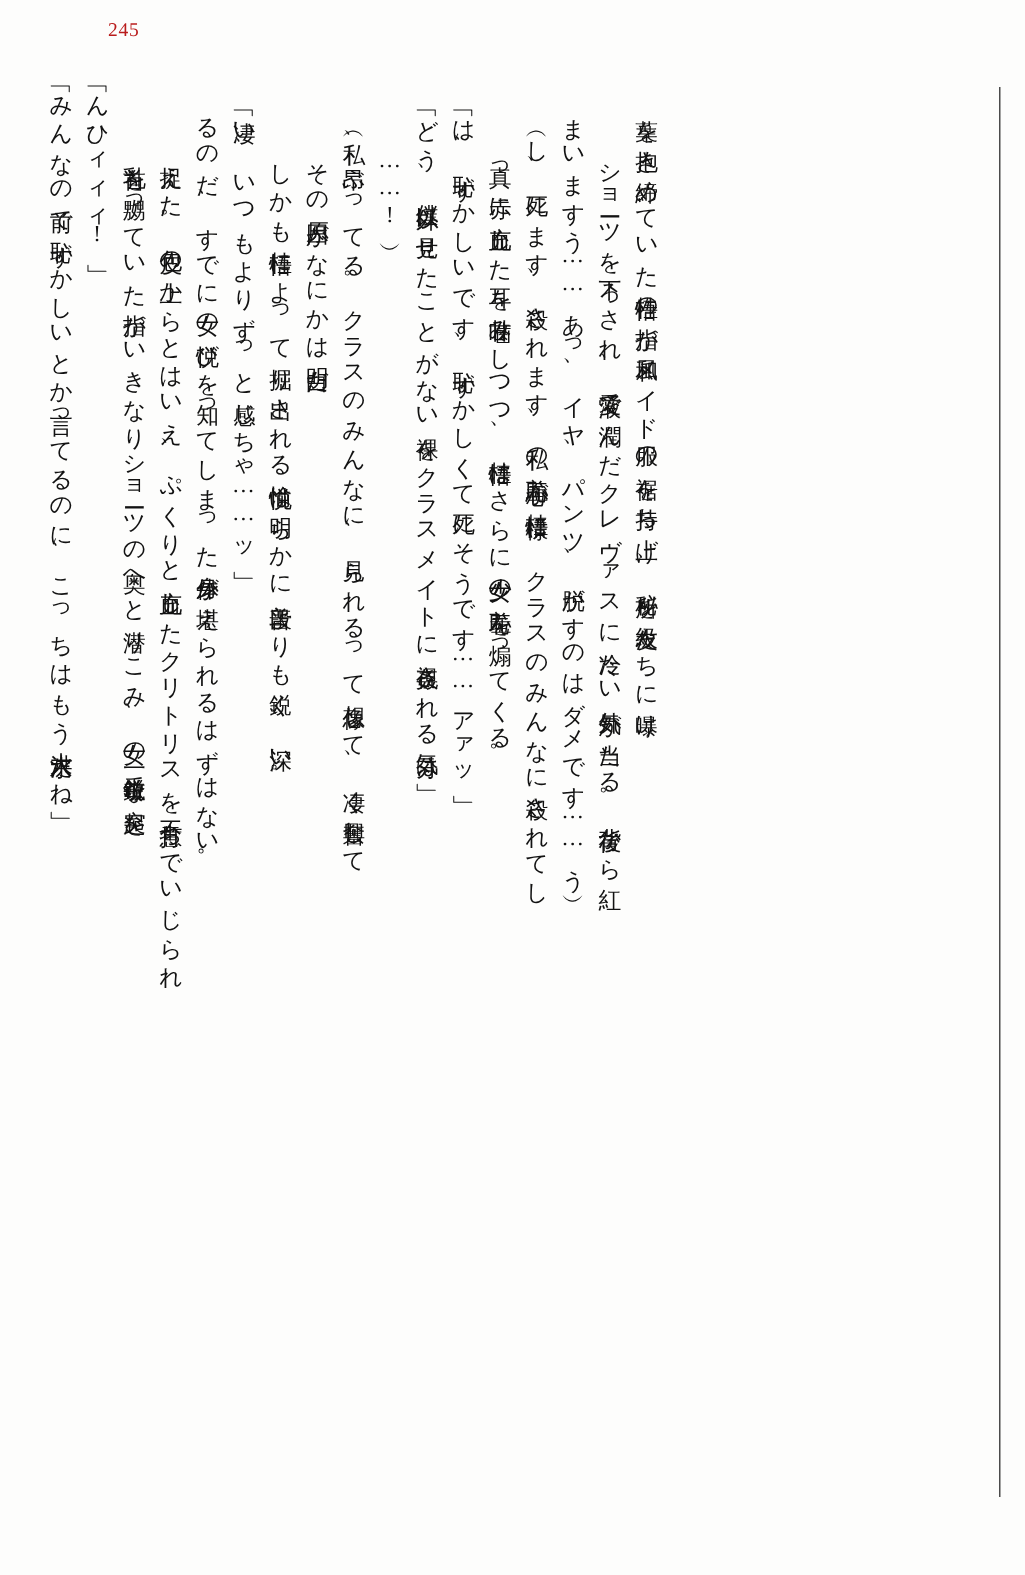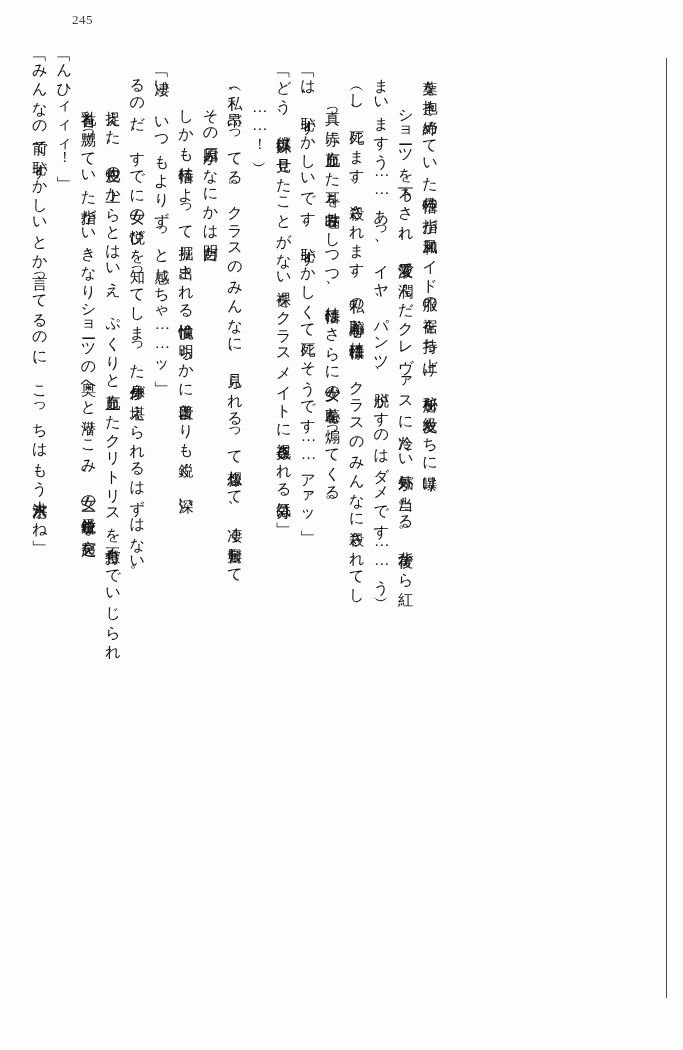--- a/index.html
+++ b/index.html
@@ -21,21 +21,21 @@
     inset: 0;
     background: #fdfdfc;
   }
 
   .page-number {
     position: absolute;
     top: 12px;
     left: 72px;
     font-size: 13px;
     letter-spacing: 0.5px;
-    color: #404040;
+    color: #b91c1c;
     font-family: "Liberation Serif", "DejaVu Serif", serif;
   }
 
   
   .body-text {
     position: absolute;
     top: 52px;
     right: 24px;
     left: 28px;
     bottom: 18px;

